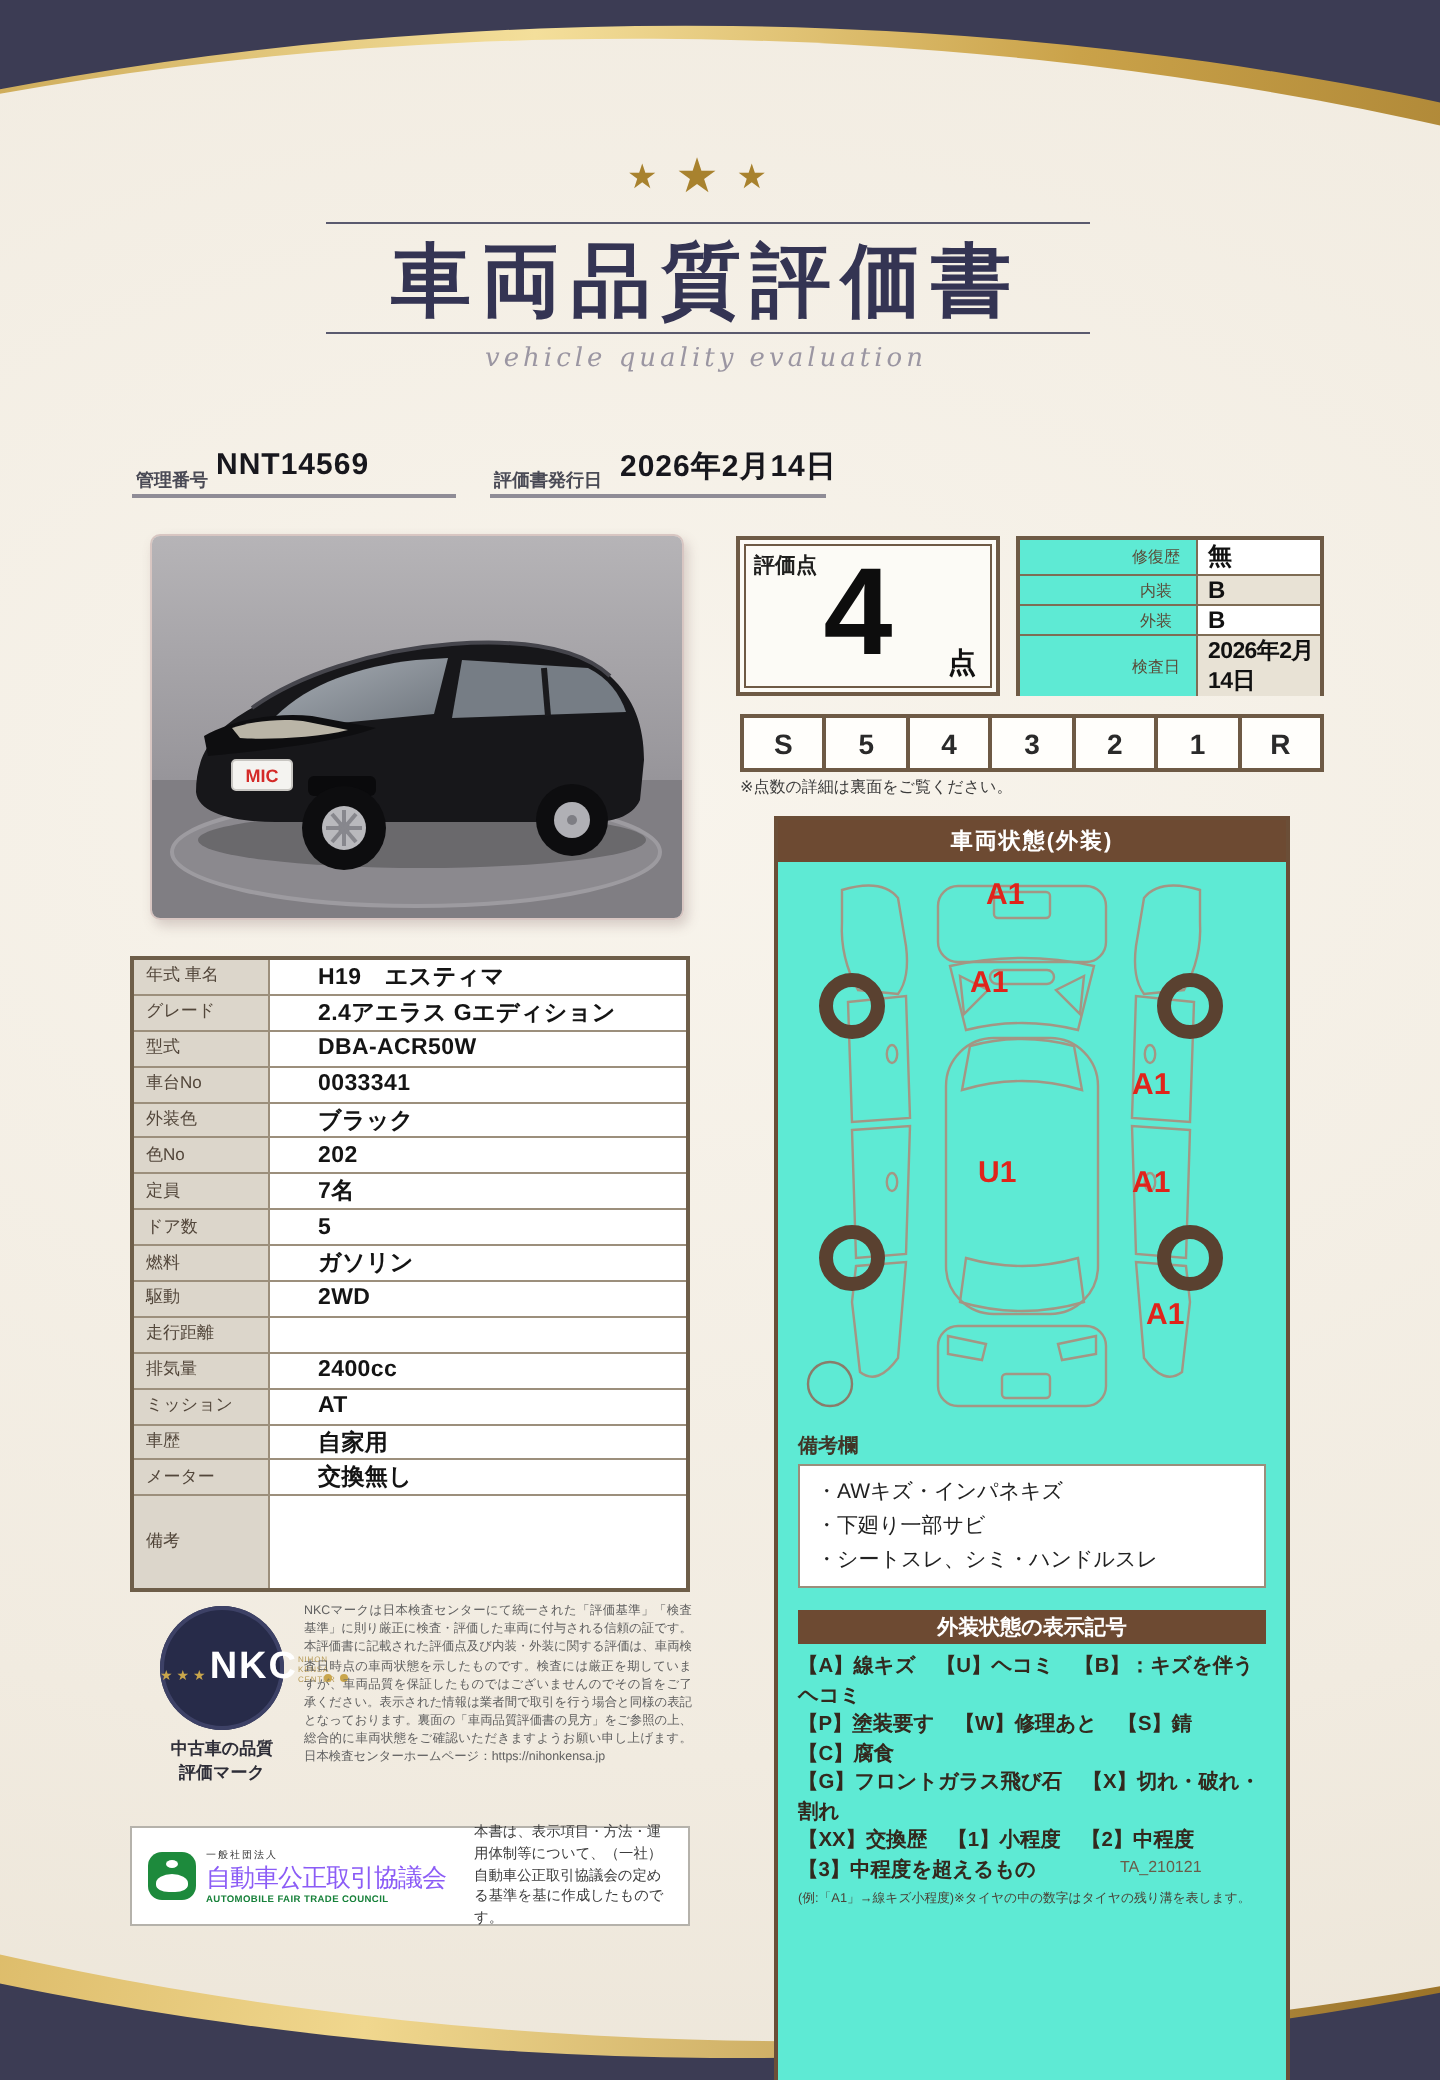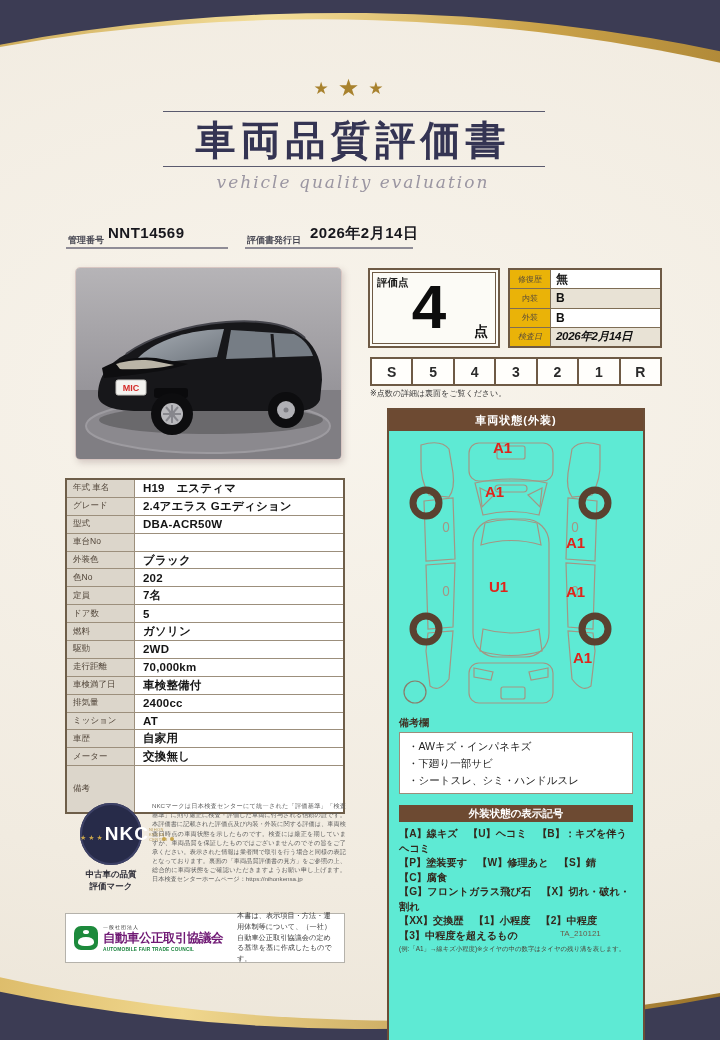--- a/index.html
+++ b/index.html
@@ -16,21 +16,21 @@
 
   
   .hdr{position:absolute;left:0;width:706px;text-align:center;}
   .stars{top:74px;color:#a8822e;letter-spacing:9px;font-size:17px;}
   .stars .big{font-size:24px;vertical-align:-2px;}
   .hline{position:absolute;left:163px;width:382px;height:1px;background:#5a5a6e;}
   .hline1{top:111px;}.hline2{top:166px;}
   .title{top:113px;font-size:40px;font-weight:700;letter-spacing:5px;color:#343453;
          font-family:"Liberation Serif","DejaVu Serif",serif;}
   .subtitle{top:172px;font-style:italic;font-family:"DejaVu Serif","Liberation Serif",serif;
-            font-size:17px;color:#9b96a2;letter-spacing:2px;}
+            font-size:13px;color:#9b96a2;letter-spacing:2px;}
 
   
   .mlabel{position:absolute;font-size:9px;font-weight:700;color:#4a4a55;}
   .mvalue{position:absolute;font-size:15px;font-weight:700;color:#17171d;letter-spacing:.5px;}
   .mline{position:absolute;height:2px;background:#8f8c96;top:247px;}
 
   
   .photo{position:absolute;left:75px;top:267px;width:265px;height:191px;border-radius:5px;
          overflow:hidden;border:1px solid #d8c6c2;box-shadow:2px 3px 6px rgba(120,90,90,.25);}
 
@@ -40,23 +40,23 @@
   .score-inner{position:absolute;inset:2px;border:1px solid #6e5a45;}
   .score-label{position:absolute;left:7px;top:6px;font-size:10.5px;font-weight:700;color:#20201f;}
   .score-value{position:absolute;left:0;top:0;width:118px;text-align:center;font-size:62px;
                font-weight:800;color:#0d0d0d;line-height:74px;}
   .score-unit{position:absolute;right:10px;bottom:5px;font-size:14px;font-weight:700;color:#111;}
 
   
   .rtable{position:absolute;left:508px;top:268px;width:150px;height:76px;
           border:2px solid #6e5a45;display:flex;flex-direction:column;background:#fff;}
   .rrow{flex:1;display:flex;border-bottom:1px solid #7e6d55;}
-  .rrow:last-child{border-bottom:none;font-style:italic;}
-  .rrow .rl{width:40px;background:#eab308;font-size:8px;color:#5a4c39;display:flex;
-            align-items:center;justify-content:center;border-right:1px solid #7e6d55;}
+  .rrow:last-child{border-bottom:none;}
+  .rrow .rl{width:40px;background:#5eead4;font-size:8px;color:#5a4c39;display:flex;
+            align-items:center;justify-content:center;border-right:1px solid #7e6d55;padding-left:48px;}
   .rrow .rv{flex:1;display:flex;align-items:center;padding-left:5px;font-weight:700;
             font-size:12px;color:#111;}
   .rrow.alt .rv{background:#e8e2d5;}
   .rrow .rv.small{font-size:11.5px;letter-spacing:-.3px;}
 
   
   .gbar{position:absolute;left:370px;top:357px;width:288px;height:25px;display:flex;
         border:2px solid #6e5a45;background:#fffefb;}
   .gcell{flex:1;display:flex;align-items:center;justify-content:center;font-size:14px;
          font-weight:700;color:#2a2a2a;border-right:2px solid #6e5a45;}
@@ -80,21 +80,21 @@
   .doccode{position:absolute;left:560px;top:929px;font-size:8px;color:#6a5c49;}
 
   
   .vtable{position:absolute;left:65px;top:478px;width:280px;border:2px solid #6e5e49;
           background:#fff;box-sizing:border-box;}
   .vrow{display:flex;height:16.9px;border-bottom:1px solid #9c8f7c;}
   .vrow:last-child{border-bottom:none;height:46px;}
   .vrow .vl{width:68px;background:#dcd6cb;font-size:8.5px;color:#52463a;display:flex;
             align-items:center;padding-left:6px;border-right:1px solid #9c8f7c;box-sizing:border-box;}
   .vrow .vv{flex:1;font-size:11.5px;font-weight:700;color:#141414;display:flex;
-            align-items:center;padding-left:8px;letter-spacing:.2px;}
+            align-items:center;padding-left:24px;letter-spacing:.2px;}
 
   
   .nkc-logo{position:absolute;left:80px;top:803px;width:62px;height:62px;border-radius:50%;
             background:#272b49;box-shadow:inset 0 0 0 2px #3d4166;display:flex;
             flex-direction:row;align-items:center;}
   .nkc-stars{color:#c9a64c;font-size:7px;letter-spacing:2px;margin-top:8px;}
   .nkc-name{color:#fff;font-size:19px;font-weight:800;letter-spacing:1px;line-height:1.1;}
   .nkc-sub{color:#b79a55;font-size:4px;letter-spacing:.4px;}
   .nkc-car{width:16px;height:7px;background:#c9a64c;border-radius:3px 3px 1px 1px;margin-top:3px;
            position:relative;}
@@ -107,21 +107,21 @@
 
   
   .ftc{position:absolute;left:65px;top:913px;width:280px;height:50px;background:#fff;
        border:1px solid #b5b2ab;display:flex;align-items:center;padding:0 8px;box-sizing:border-box;}
   .ftc-mark{width:24px;height:24px;border-radius:7px;background:#1d8a3c;position:relative;flex:none;}
   .ftc-mark b{position:absolute;left:4px;top:11px;width:16px;height:9px;background:#fff;
               border-radius:50% 50% 40% 40%;}
   .ftc-mark i{position:absolute;left:9px;top:4px;width:6px;height:4px;background:#fff;border-radius:50%;}
   .ftc-names{margin-left:5px;width:128px;}
   .ftc-small{font-size:5px;color:#333;letter-spacing:1px;}
-  .ftc-org{font-size:12.5px;font-weight:700;color:#701a75;letter-spacing:-.5px;white-space:nowrap;}
+  .ftc-org{font-size:12.5px;font-weight:400;color:#8b5cf6;letter-spacing:-.5px;white-space:nowrap;}
   .ftc-en{font-size:4.8px;font-weight:700;color:#17813a;letter-spacing:.2px;}
   .ftc-text{flex:1;font-size:7.2px;color:#3c3c3c;line-height:1.5;margin-left:6px;}
 </style>
 </head>
 <body>
 
 <div class="page">
   <div class="arc arc-gold-top"></div>
   <div class="arc arc-gold-bottom"></div>
   <div class="arc arc-paper"></div>
@@ -298,20 +298,21 @@
       <div class="vrow">
           <div class="vl">グレード</div>
           <div class="vv">2.4アエラス Gエディション</div>
         </div>
       <div class="vrow">
           <div class="vl">型式</div>
           <div class="vv">DBA-ACR50W</div>
         </div>
       <div class="vrow">
           <div class="vl">車台No</div>
+          <div class="vv">0033341</div>
         </div>
       <div class="vrow">
           <div class="vl">外装色</div>
           <div class="vv">ブラック</div>
         </div>
       <div class="vrow">
           <div class="vl">色No</div>
           <div class="vv">202</div>
         </div>
       <div class="vrow">
@@ -325,25 +326,20 @@
       <div class="vrow">
           <div class="vl">燃料</div>
           <div class="vv">ガソリン</div>
         </div>
       <div class="vrow">
           <div class="vl">駆動</div>
           <div class="vv">2WD</div>
         </div>
       <div class="vrow">
           <div class="vl">走行距離</div>
-          <div class="vv">70,000km</div>
-        </div>
-      <div class="vrow">
-          <div class="vl">車検満了日</div>
-          <div class="vv">車検整備付</div>
         </div>
       <div class="vrow">
           <div class="vl">排気量</div>
           <div class="vv">2400cc</div>
         </div>
       <div class="vrow">
           <div class="vl">ミッション</div>
           <div class="vv">AT</div>
         </div>
       <div class="vrow">

